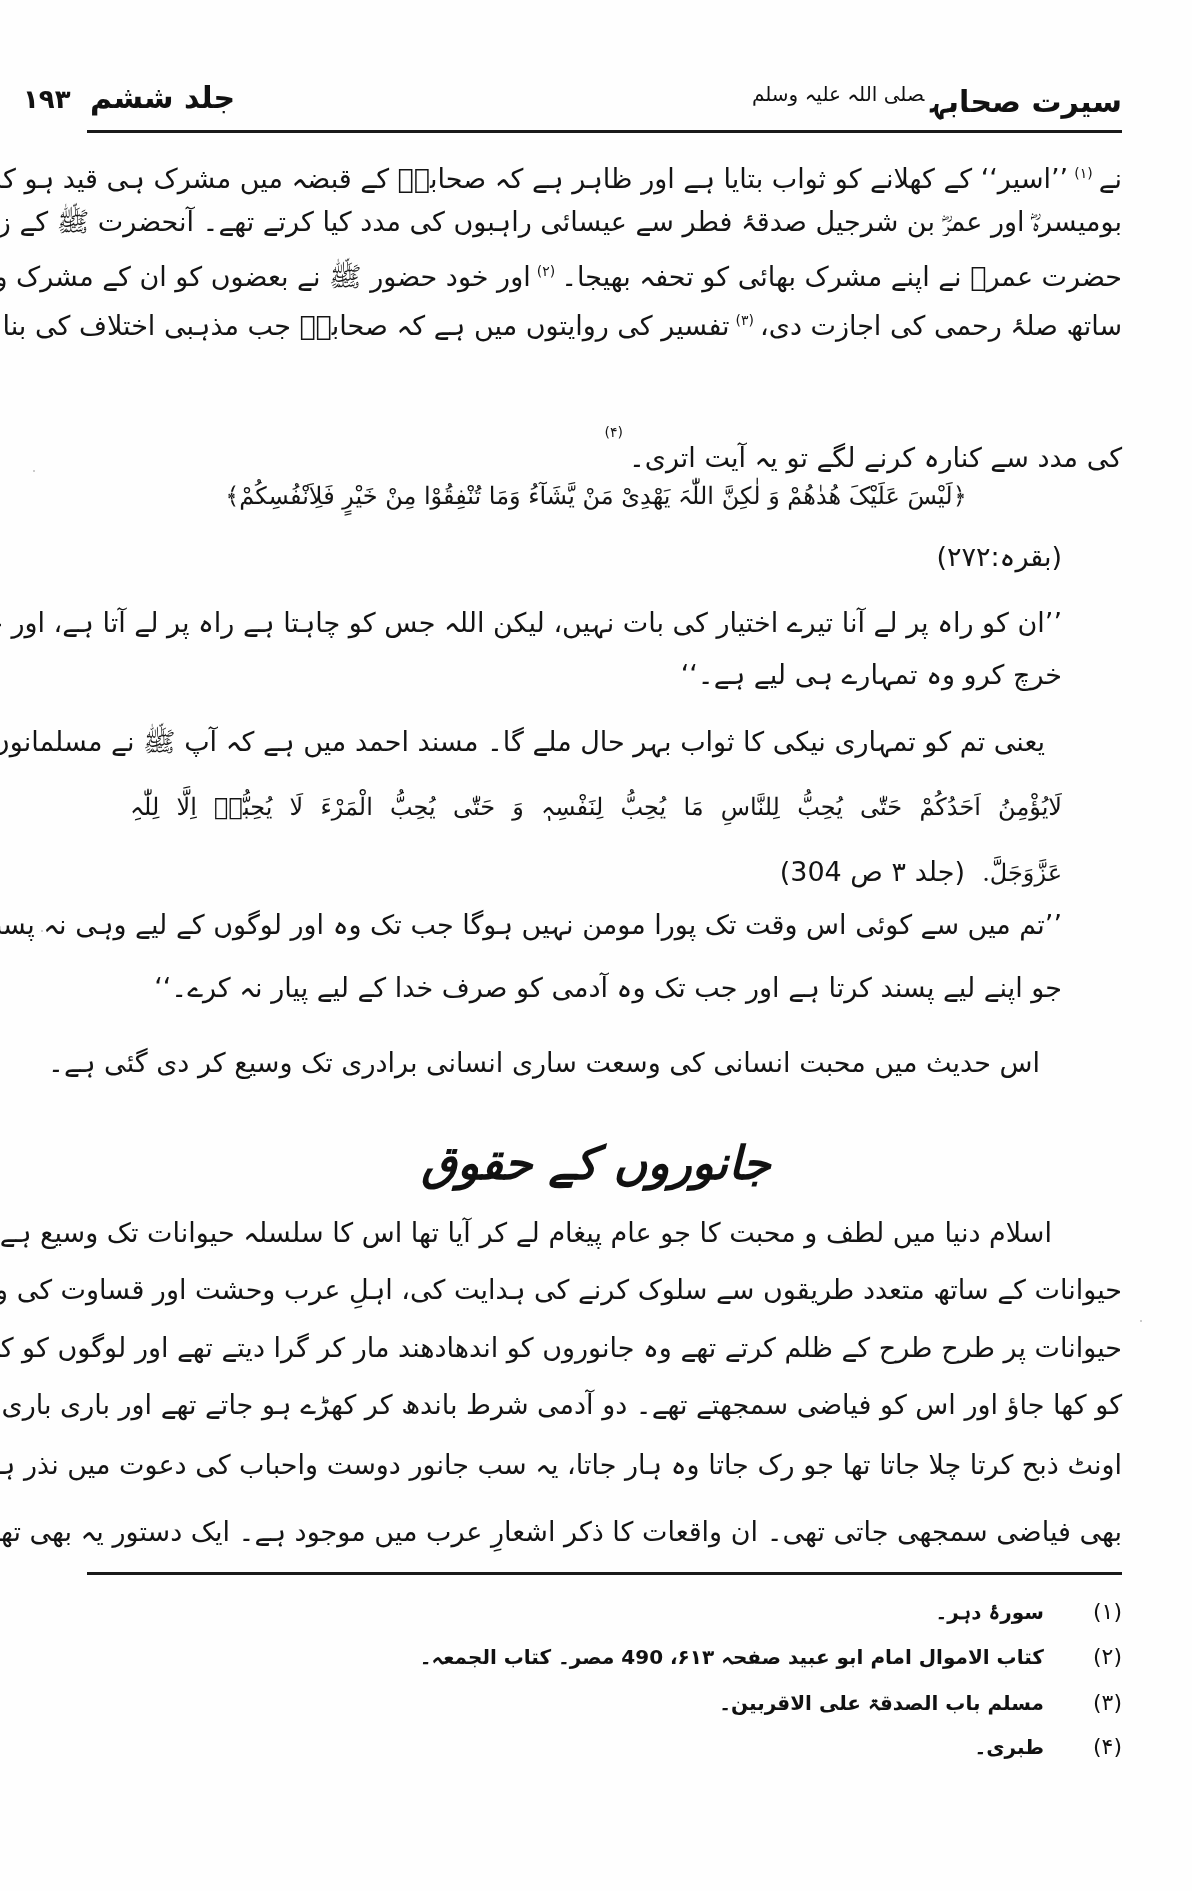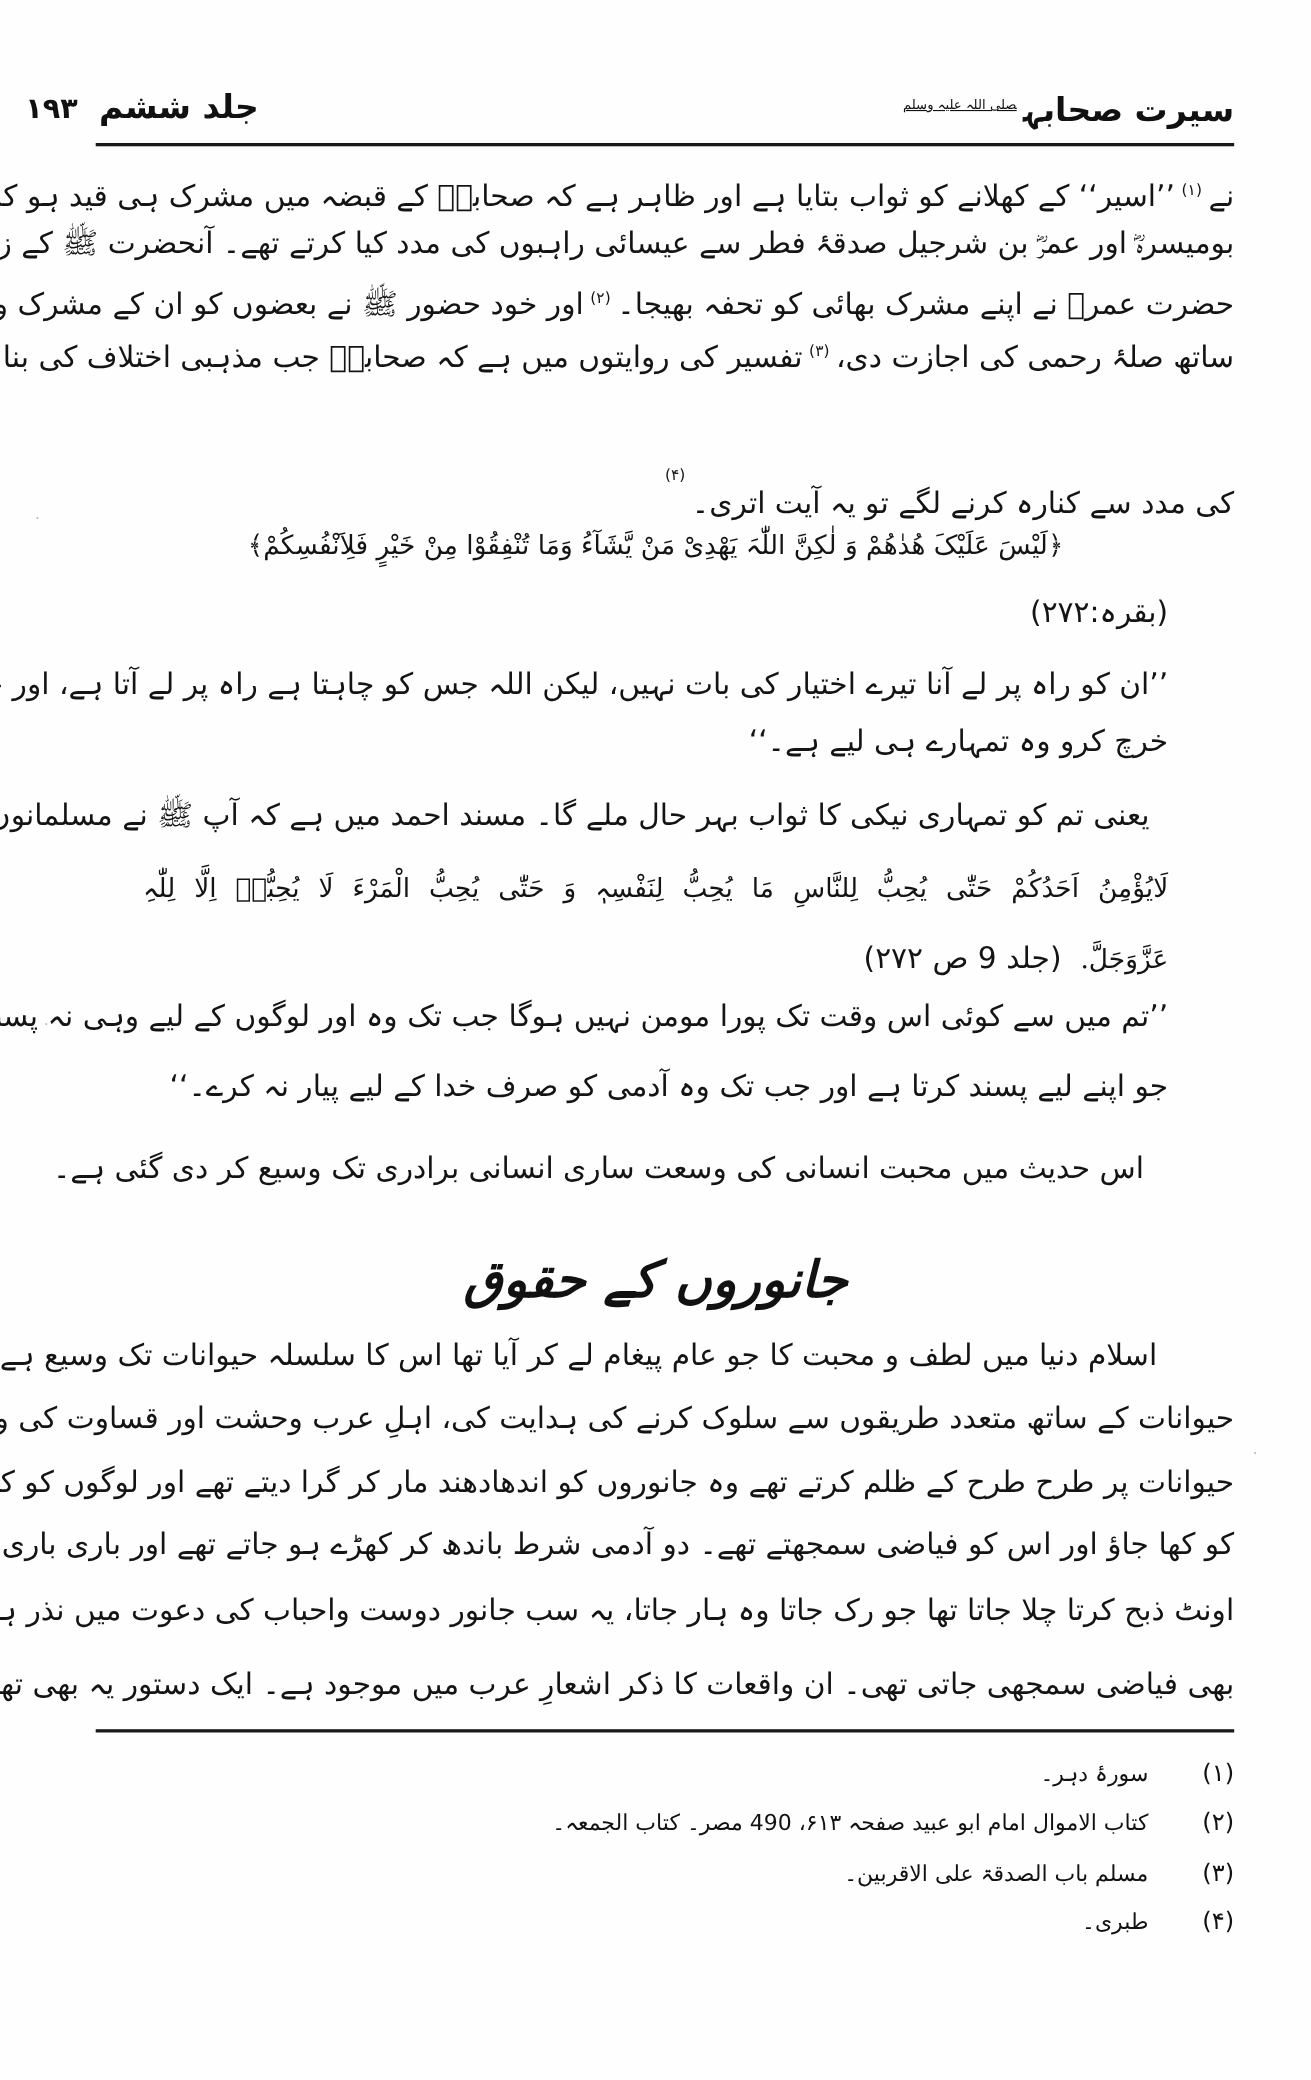--- a/index.html
+++ b/index.html
@@ -6,31 +6,31 @@
   body { width: 1192px; height: 1891px; position: relative; overflow: hidden;
          font-family: "DejaVu Sans", sans-serif; color: #111111; }
   .page { position: absolute; left: 0; top: 0; width: 1192px; height: 1891px; background: #fefefe; }
   .ln { position: absolute; direction: rtl; white-space: nowrap; unicode-bidi: plaintext;
         font-family: "DejaVu Sans", sans-serif; font-size: 27px; line-height: 40px; height: 40px;
         color: #141414; }
   .full { right: 70px; left: 87px; text-align: justify; text-align-last: justify; }
   .right { right: 70px; text-align: right; margin-left: 40px; }
   .ind { right: 130px; text-align: left; }
   .header-title { position: absolute; top: 82px; right: 70px; direction: rtl; font-size: 30px; font-weight: bold; }
-  .header-honor { font-size: 12px; vertical-align: super; margin-right: 6px; font-weight: normal; text-decoration: underline; }
+  .header-honor { font-size: 20px; vertical-align: super; margin-right: 6px; font-weight: normal; }
   .header-page { position: absolute; top: 84px; left: 0; right: 0; text-align: left; font-size: 26px; font-weight: bold; margin-left: 23px; }
   .header-vol { position: absolute; top: 80px; left: 90px; direction: rtl; font-size: 30px; font-weight: bold; }
   .rule { position: absolute; left: 87px; right: 70px; height: 3px; background: #1a1a1a; }
   .sup { font-size: 14px; vertical-align: super; margin: 0 6px; }
   .ayah { font-family: "DejaVu Serif", serif; font-size: 24px; }
   .heading { position: absolute; top: 1128px; left: 0; right: 0; text-align: center; direction: rtl;
              font-size: 46px; font-weight: bold; line-height: 70px; font-style: italic; }
   .fn { position: absolute; right: 70px; direction: rtl; font-size: 20px; line-height: 30px; white-space: nowrap; }
   .fn-num { display: inline-block; width: 60px; text-align: right; font-size: 22px; }
-  .fn-text { margin-right: 18px; }
+  .fn-text { margin-right: 18px; font-weight: bold; }
   .speck { position: absolute; width: 2px; height: 2px; background: #bbb; border-radius: 1px; }
 </style>
 </head>
 <body>
 
 <div class="page">
 
   <div class="header-title">
     <span>سیرت صحابہ</span><span class="header-honor">صلی اللہ علیہ وسلم</span>
   </div>
@@ -55,21 +55,21 @@
   <div class="ln ind ayah" style="top:476px; left:130px; text-align:center;">﴿لَیْسَ عَلَیْکَ ھُدٰھُمْ وَ لٰکِنَّ اللّٰہَ یَھْدِیْ مَنْ یَّشَآءُ وَمَا تُنْفِقُوْا مِنْ خَیْرٍ فَلِاَنْفُسِکُمْ﴾</div>
   <div class="ln ind" style="top:537px;">(بقرہ:۲۷۲)</div>
 
   <div class="ln ind" style="top:603px; left:130px; text-align:justify; text-align-last:justify;">’’ان کو راہ پر لے آنا تیرے اختیار کی بات نہیں، لیکن اللہ جس کو چاہتا ہے راہ پر لے آتا ہے، اور جو بھلائی</div>
   <div class="ln ind" style="top:655px;">خرچ کرو وہ تمہارے ہی لیے ہے۔‘‘</div>
 
   <div class="ln" style="top:722px; right:147px; left:87px; text-align:justify; text-align-last:justify;">یعنی تم کو تمہاری نیکی کا ثواب بہر حال ملے گا۔ مسند احمد میں ہے کہ آپ ﷺ نے مسلمانوں کو خطاب کر کے فرمایا:</div>
 
   <div class="ln ind ayah" style="top:787px; left:130px; text-align:justify; text-align-last:justify;">لَایُؤْمِنُ اَحَدُکُمْ حَتّٰی یُحِبُّ لِلنَّاسِ مَا یُحِبُّ لِنَفْسِہٖ وَ حَتّٰی یُحِبُّ الْمَرْءَ لَا یُحِبُّہٗ اِلَّا لِلّٰہِ</div>
   <div class="ln ind" style="top:852px;">
-    <span class="ayah">عَزَّوَجَلَّ.</span>&nbsp;&nbsp;<span>(جلد 9 ص ۲۷۲)</span>
+    <span class="ayah">عَزَّوَجَلَّ.</span>&nbsp;&nbsp;<span>(جلد ۳ ص 304)</span>
   </div>
 
   <div class="ln ind" style="top:905px; left:200px; text-align:justify; text-align-last:justify;">’’تم میں سے کوئی اس وقت تک پورا مومن نہیں ہوگا جب تک وہ اور لوگوں کے لیے وہی نہ پسند کرے</div>
   <div class="ln" style="top:1043px; right:152px; text-align:right;">اس حدیث میں محبت انسانی کی وسعت ساری انسانی برادری تک وسیع کر دی گئی ہے۔</div>
 
   <div class="ln ind" style="top:968px;">جو اپنے لیے پسند کرتا ہے اور جب تک وہ آدمی کو صرف خدا کے لیے پیار نہ کرے۔‘‘</div>
 
   <div class="heading">جانوروں کے حقوق</div>
 
   <div class="ln" style="top:1213px; right:140px; left:87px; text-align:justify; text-align-last:justify;">اسلام دنیا میں لطف و محبت کا جو عام پیغام لے کر آیا تھا اس کا سلسلہ حیوانات تک وسیع ہے۔ اس نے</div>

